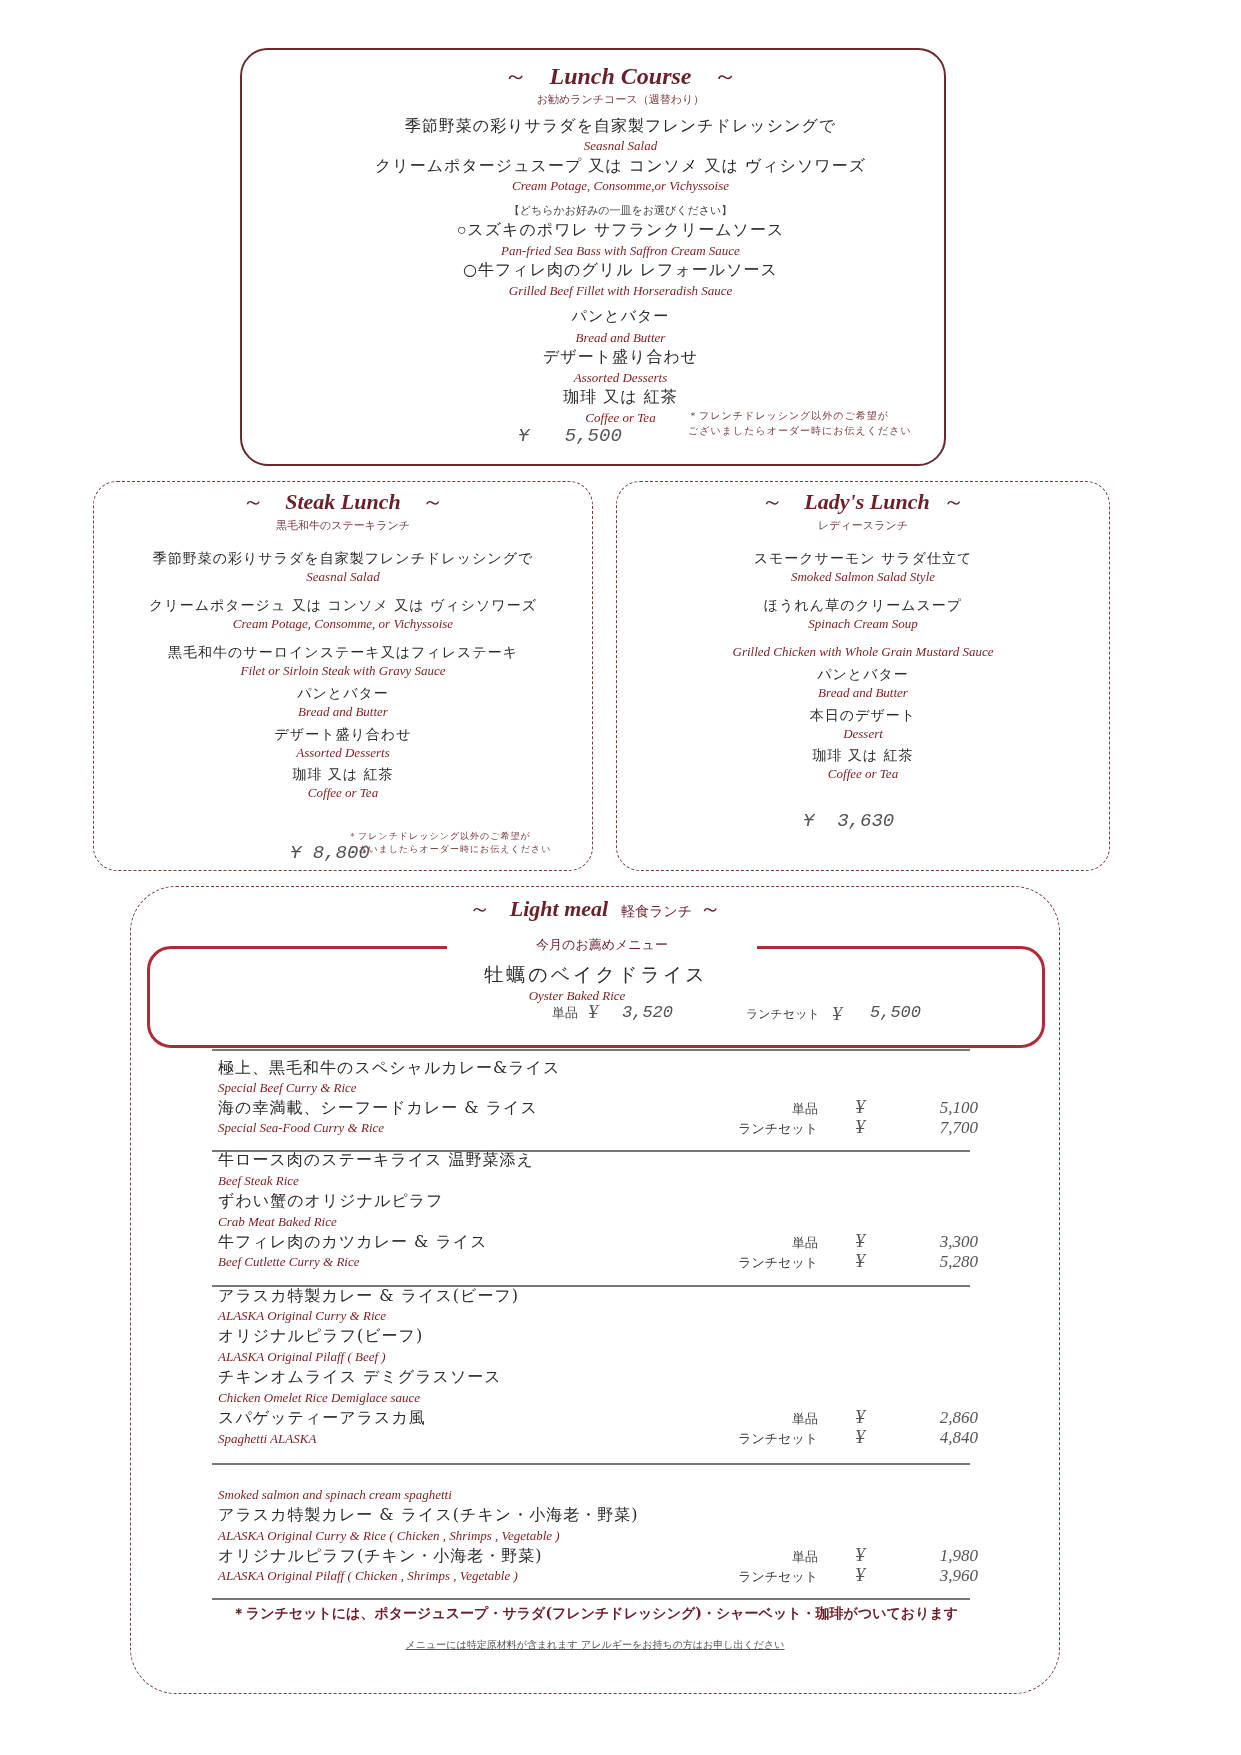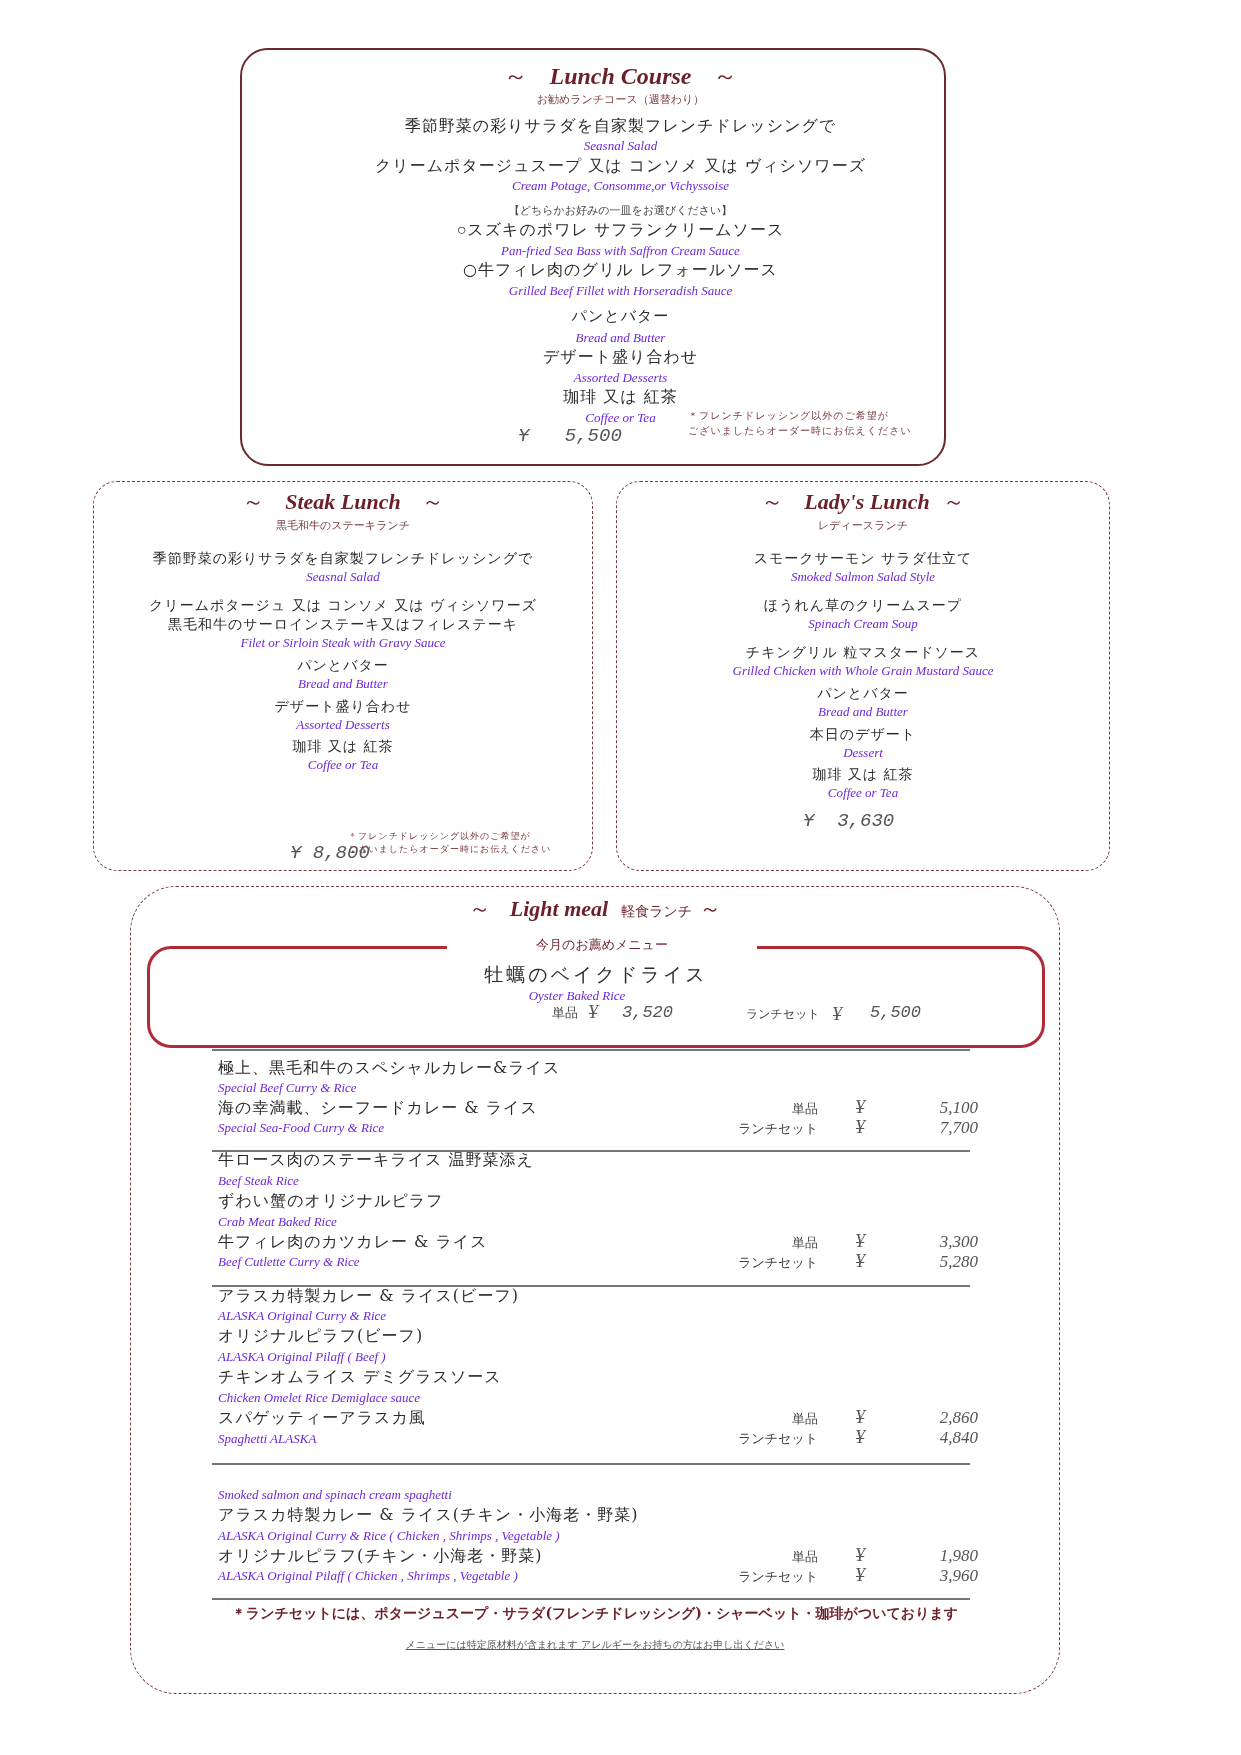--- a/index.html
+++ b/index.html
@@ -11,21 +11,21 @@
   .box-lady  { left:616px; top:481px; width:494px; height:390px; border:1.5px dashed #7a3a3e; border-radius:24px; }
   .box-light { left:130px; top:886px; width:930px; height:808px; border:1.5px dashed #7a3a3e; border-radius:46px; }
   .box-recommend { left:147px; top:946px; width:898px; height:102px; border:3px solid #b02a38; border-radius:24px; }
   .rec-gap { position:absolute; left:447px; top:944px; width:310px; height:8px; background:#fff; }
 
   .center { position:absolute; left:0; right:0; text-align:center; }
   .title { font-family:"Liberation Serif", serif; font-style:italic; font-weight:bold; color:#6b1f28; }
   .tilde { font-family:"DejaVu Sans", sans-serif; color:#6b1f28; font-weight:normal; font-style:normal; }
   .sub-jp { color:#7a3a3e; }
   .jp { color:#2b2b2b; letter-spacing:1px; }
-  .en { font-family:"Liberation Serif", serif; font-style:italic; color:#6d28d9; }
+  .en { font-family:"Liberation Serif", serif; font-style:italic; color:#7f1d1d; }
   .price { font-family:Liberation Mono, monospace; font-style:italic; color:#555; }
   .note { color:#7a3a3e; font-size:10px; line-height:15px; letter-spacing:1px; }
 
   .hr { position:absolute; height:1.5px; background:#777; }
   .row { position:absolute; left:218px; width:760px; }
   .row .jp { font-size:16px; position:absolute; left:0; white-space:nowrap; }
   .row .en { font-size:13px; position:absolute; left:0; white-space:nowrap; }
   .plabel { position:absolute; font-size:13px; color:#444; text-align:right; width:90px; white-space:nowrap; }
   .yen { position:absolute; font-family:"Liberation Serif", serif; font-style:italic; font-size:18px; color:#555; }
   .pval { position:absolute; font-family:"Liberation Serif", serif; font-style:italic; font-size:17px; color:#555; text-align:right; width:60px; }
@@ -70,20 +70,21 @@
   <span class="tilde">～</span>
   <span class="title" style="margin:0 14px;">Steak Lunch</span>
   <span class="tilde">～</span>
 </div>
 <div class="sub-jp" style="position:absolute; left:93px; width:500px; top:518px; text-align:center; font-size:11px;">黒毛和牛のステーキランチ</div>
 
 <div style="position:absolute; left:93px; width:500px; top:550px; text-align:center;">
   <div class="jp" style="font-size:14px; height:19px;">季節野菜の彩りサラダを自家製フレンチドレッシングで</div>
   <div class="en" style="font-size:13px; height:28px;">Seasnal Salad</div>
   <div class="jp" style="font-size:14px; height:19px;">クリームポタージュ 又は コンソメ 又は ヴィシソワーズ</div>
+  <div class="en" style="font-size:13px; height:28px;">Cream Potage, Consomme, or Vichyssoise</div>
   <div class="jp" style="font-size:14px; height:19px;">黒毛和牛のサーロインステーキ又はフィレステーキ</div>
   <div class="en" style="font-size:13px; height:22px;">Filet or Sirloin Steak with Gravy Sauce</div>
   <div class="jp" style="font-size:14px; height:19px;">パンとバター</div>
   <div class="en" style="font-size:13px; height:22px;">Bread and Butter</div>
   <div class="jp" style="font-size:14px; height:19px;">デザート盛り合わせ</div>
   <div class="en" style="font-size:13px; height:21px;">Assorted Desserts</div>
   <div class="jp" style="font-size:14px; height:19px;">珈琲 又は 紅茶</div>
   <div class="en" style="font-size:13px; height:20px;">Coffee or Tea</div>
 </div>
 <div class="price" style="position:absolute; left:290px; top:810px; font-size:19px;margin-top:32px;">Ұ 8,800</div>
@@ -98,21 +99,20 @@
   <span class="title" style="margin:0 6px 0 14px;">Lady's Lunch</span>
   <span class="tilde">～</span>
 </div>
 <div class="sub-jp" style="position:absolute; left:616px; width:494px; top:518px; text-align:center; font-size:11px;">レディースランチ</div>
 
 <div style="position:absolute; left:616px; width:494px; top:550px; text-align:center;">
   <div class="jp" style="font-size:14px; height:19px;">スモークサーモン サラダ仕立て</div>
   <div class="en" style="font-size:13px; height:28px;">Smoked Salmon Salad Style</div>
   <div class="jp" style="font-size:14px; height:19px;">ほうれん草のクリームスープ</div>
   <div class="en" style="font-size:13px; height:28px;">Spinach Cream Soup</div>
-  <div class="jp" style="font-size:14px; height:19px;">チキングリル 粒マスタードソース</div>
   <div class="en" style="font-size:13px; height:22px;">Grilled Chicken with Whole Grain Mustard Sauce</div>
   <div class="jp" style="font-size:14px; height:19px;">パンとバター</div>
   <div class="en" style="font-size:13px; height:22px;">Bread and Butter</div>
   <div class="jp" style="font-size:14px; height:19px;">本日のデザート</div>
   <div class="en" style="font-size:13px; height:21px;">Dessert</div>
   <div class="jp" style="font-size:14px; height:19px;">珈琲 又は 紅茶</div>
   <div class="en" style="font-size:13px; height:20px;">Coffee or Tea</div>
 </div>
 <div class="price" style="position:absolute; left:803px; top:810px; font-size:19px; white-space:pre;">Ұ  3,630</div>
 

